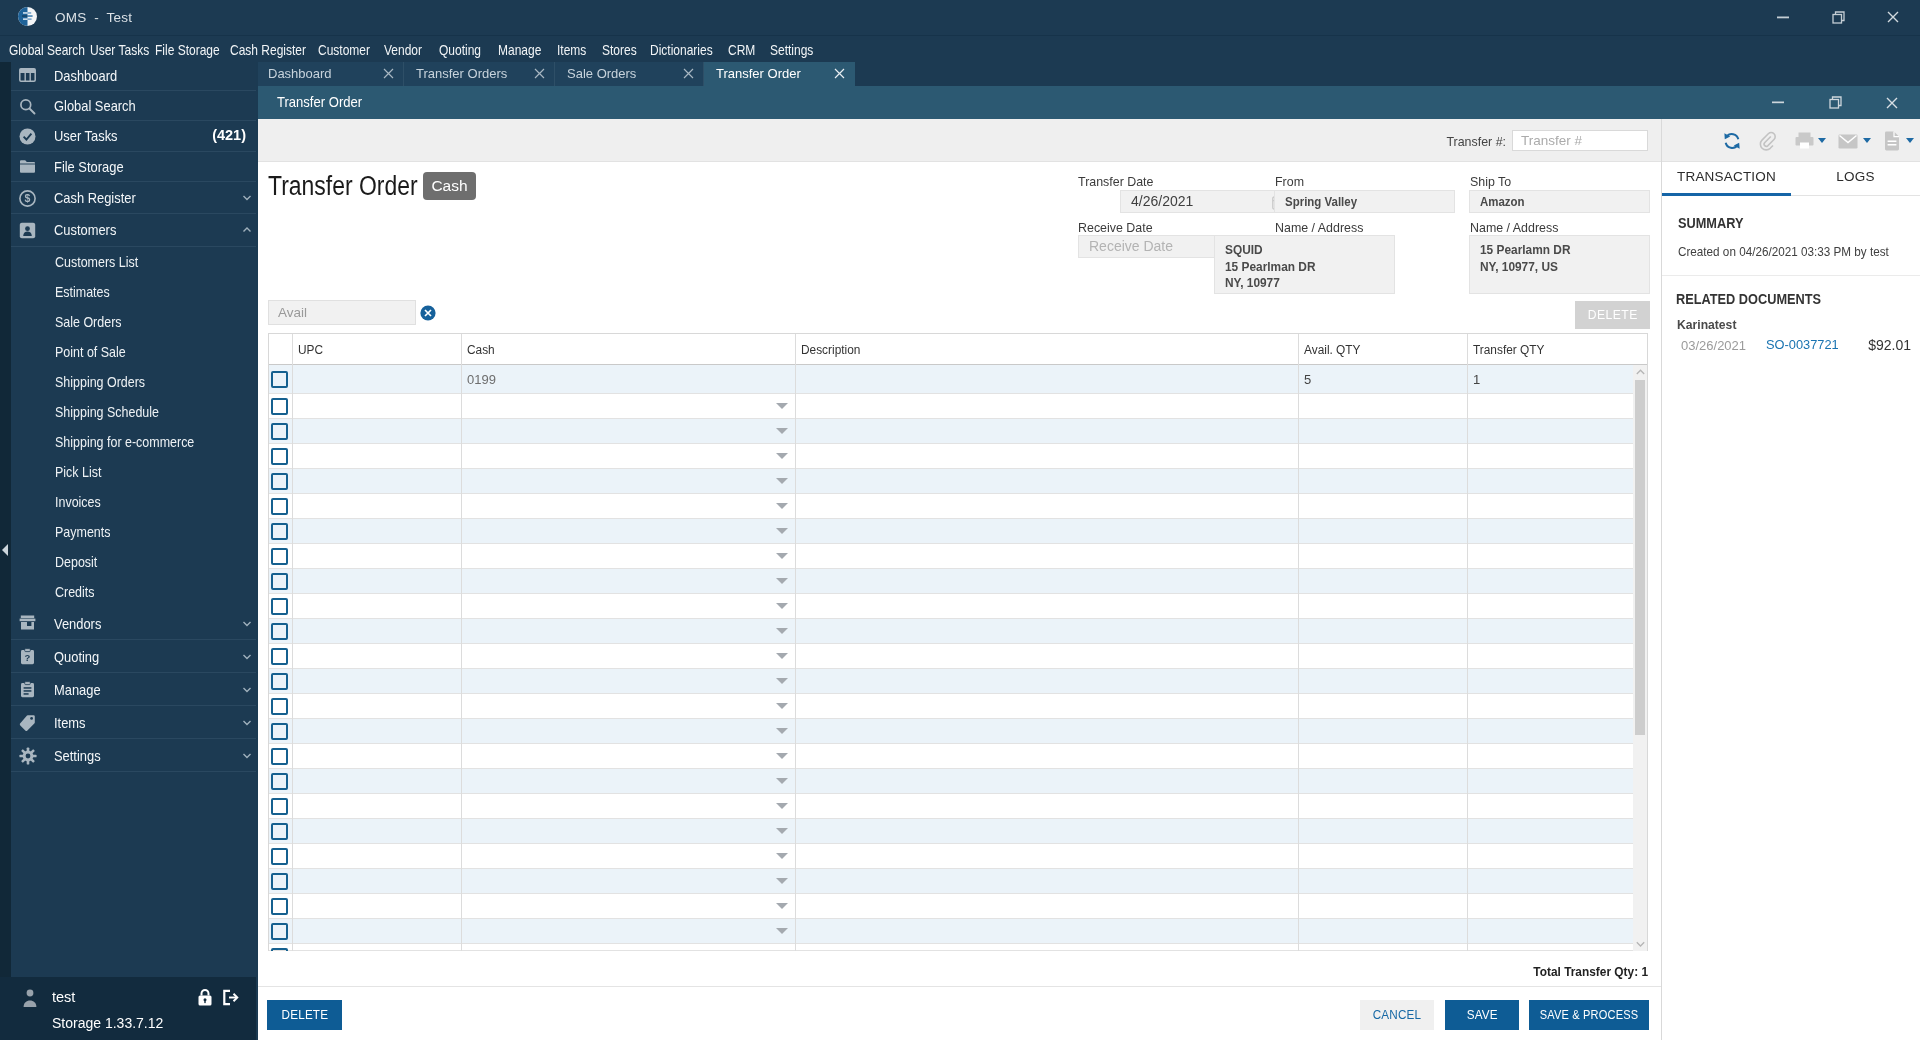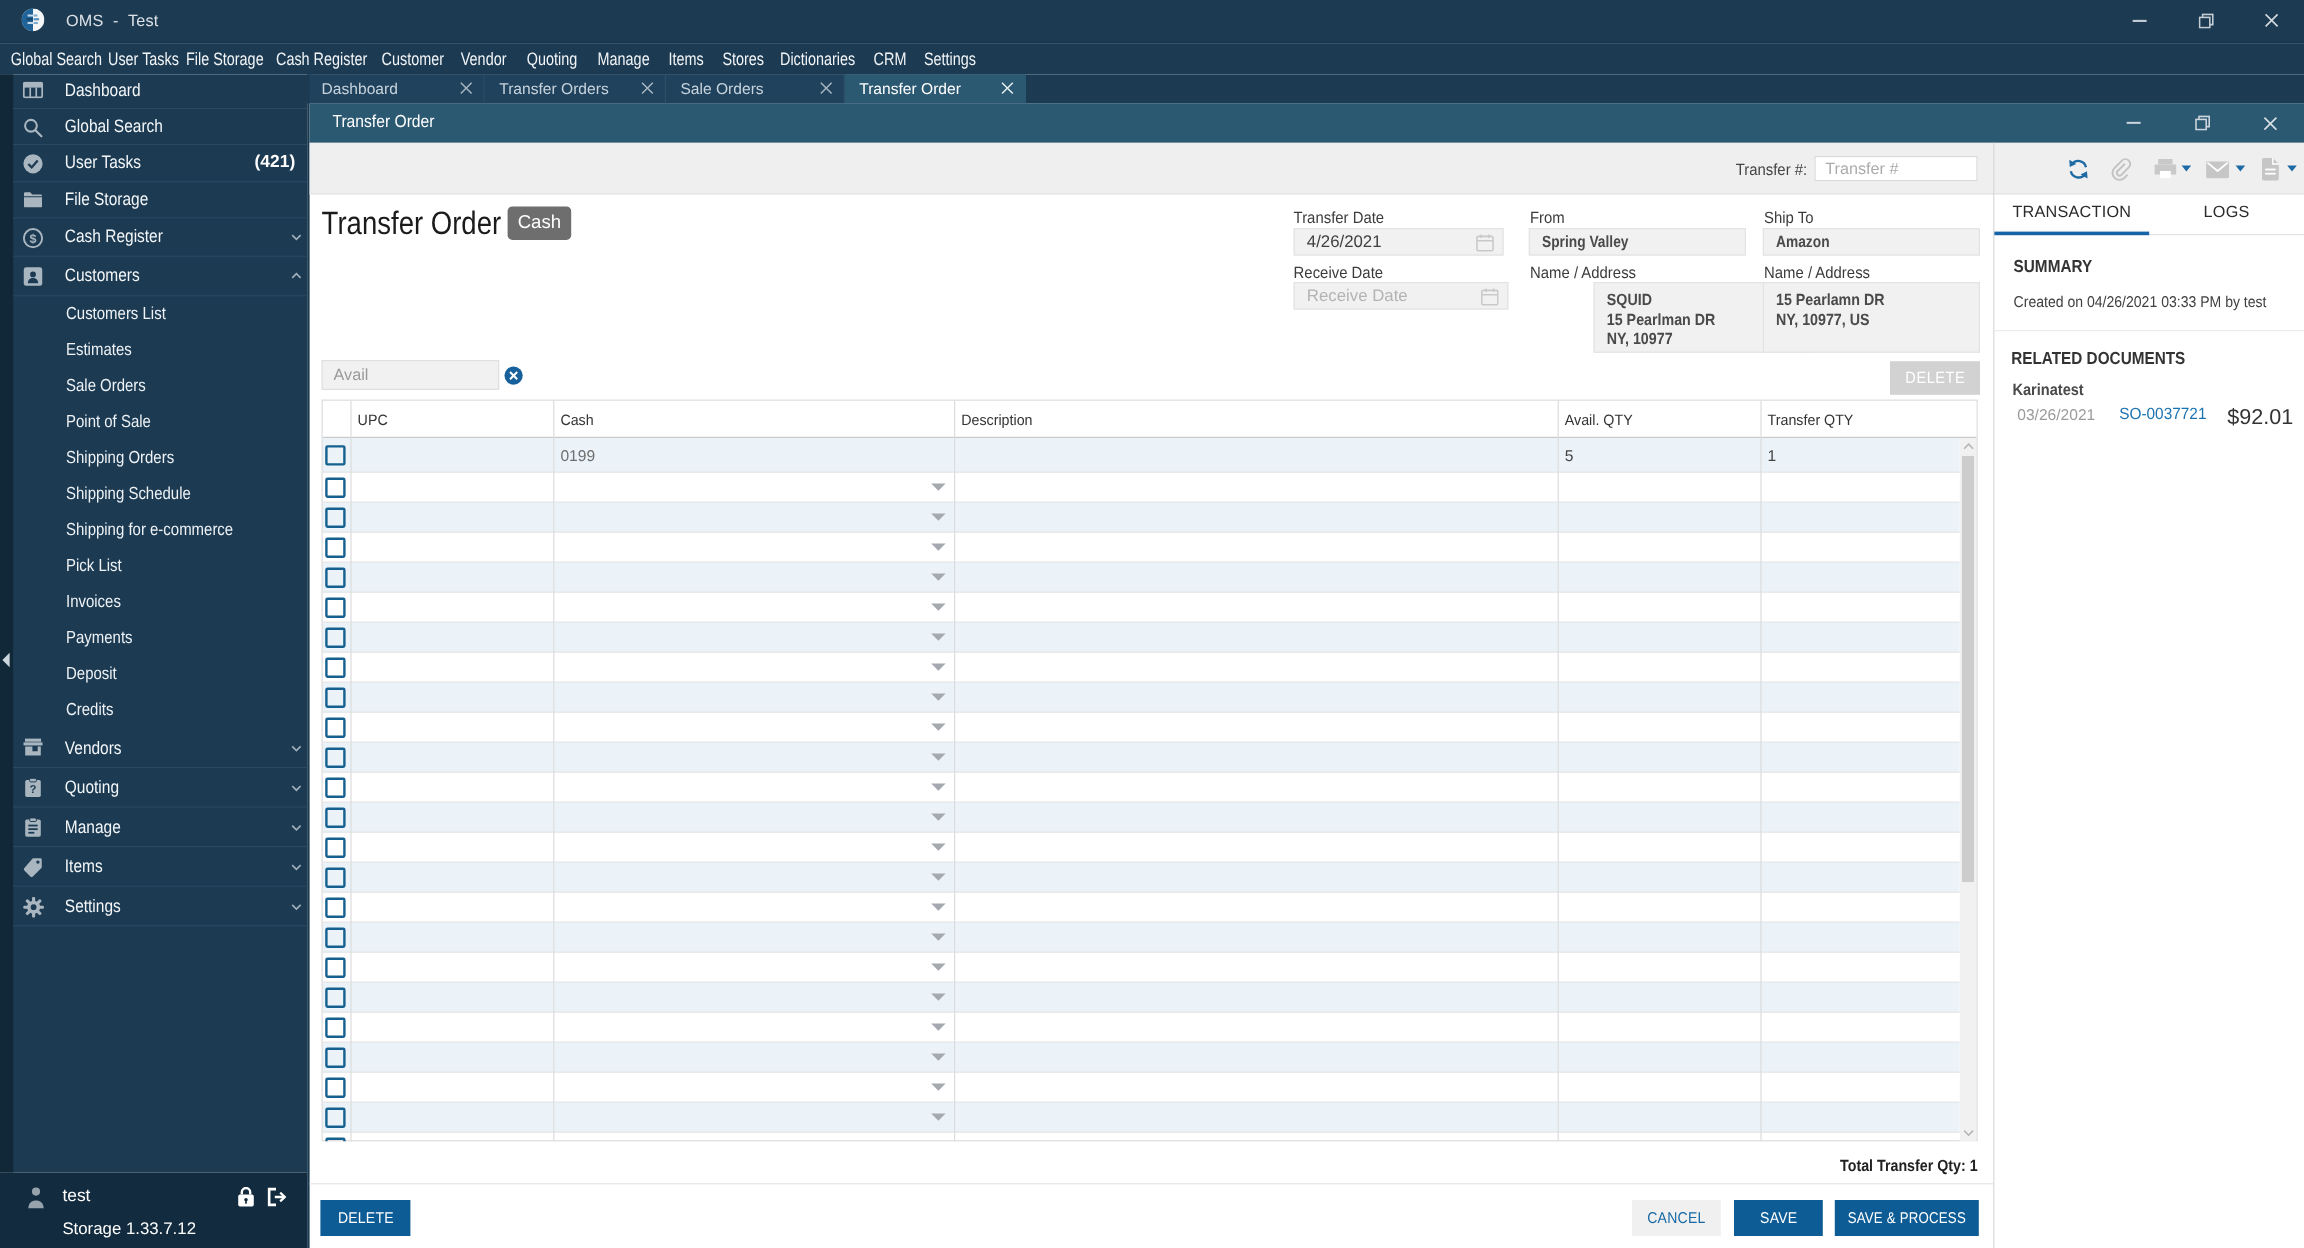--- a/index.html
+++ b/index.html
@@ -284,33 +284,33 @@
     <path d="M10 0.6 V5.6 H15" fill="none" stroke="#fff" stroke-width="1.2"></path>
     <rect x="3.6" y="9.5" width="8.8" height="1.5" fill="#fff"></rect>
     <rect x="3.6" y="13" width="8.8" height="1.5" fill="#fff"></rect>
   </svg>
 <div class="a" style="left:1906px;top:138px;width:0;height:0;border-left:4px solid transparent;border-right:4px solid transparent;border-top:5px solid #1e6aa4"></div>
 
 <div class="a" style="left:268px;top:171px;font-size:27px;color:#1b1b1b;transform:scaleX(0.85);transform-origin:0 0;white-space:nowrap">Transfer Order</div>
 <div class="a" style="left:423px;top:172px;width:53px;height:28px;background:#6e6e6e;border-radius:4px;color:#fff;font-size:15.5px;text-align:center;line-height:28px">Cash</div>
 
 <div class="a fldlbl" style="left:1078px;top:174px">Transfer Date</div>
-<div class="a fld" style="left:1078px;top:190px;width:175px;height:23px;line-height:21px;padding-left:10px">4/26/2021<svg style="position:absolute;right:7px;top:4px" width="15" height="15" viewBox="0 0 15 15" fill="none" stroke="#c9c9c9" stroke-width="1.3">
+<div class="a fld" style="left:1120px;top:190px;width:175px;height:23px;line-height:21px;padding-left:10px">4/26/2021<svg style="position:absolute;right:7px;top:4px" width="15" height="15" viewBox="0 0 15 15" fill="none" stroke="#c9c9c9" stroke-width="1.3">
       <rect x="0.8" y="2" width="13.4" height="12" rx="1.2"></rect>
       <path d="M0.8 5.6 H14.2 M4.3 0.5 V3.4 M10.7 0.5 V3.4"></path>
     </svg></div>
 <div class="a fldlbl" style="left:1078px;top:220px">Receive Date</div>
 <div class="a fld" style="left:1078px;top:235px;width:179px;height:23px;line-height:21px;padding-left:10px;color:#b3b3b3">Receive Date<svg style="position:absolute;right:7px;top:4px" width="15" height="15" viewBox="0 0 15 15" fill="none" stroke="#c9c9c9" stroke-width="1.3">
       <rect x="0.8" y="2" width="13.4" height="12" rx="1.2"></rect>
       <path d="M0.8 5.6 H14.2 M4.3 0.5 V3.4 M10.7 0.5 V3.4"></path>
     </svg></div>
 <div class="a fldlbl" style="left:1275px;top:174px">From</div>
 <div class="a fld" style="left:1274px;top:190px;width:181px;height:23px;line-height:21px;padding-left:10px;font-weight:bold;color:#4a4a4a;font-size:13.5px"><span style="display:inline-block;transform:scaleX(0.85);transform-origin:0 50%;white-space:nowrap">Spring Valley</span></div>
 <div class="a fldlbl" style="left:1275px;top:220px">Name / Address</div>
-<div class="a fld" style="left:1328px;top:235px;width:181px;height:59px;padding:6px 10px;font-weight:bold;color:#4a4a4a;font-size:13.5px;line-height:16.5px"><span style="display:inline-block;transform:scaleX(0.88);transform-origin:0 0;white-space:nowrap">SQUID<br>15 Pearlman DR<br>NY, 10977</span></div>
+<div class="a fld" style="left:1214px;top:235px;width:181px;height:59px;padding:6px 10px;font-weight:bold;color:#4a4a4a;font-size:13.5px;line-height:16.5px"><span style="display:inline-block;transform:scaleX(0.88);transform-origin:0 0;white-space:nowrap">SQUID<br>15 Pearlman DR<br>NY, 10977</span></div>
 <div class="a fldlbl" style="left:1470px;top:174px">Ship To</div>
 <div class="a fld" style="left:1469px;top:190px;width:181px;height:23px;line-height:21px;padding-left:10px;font-weight:bold;color:#4a4a4a;font-size:13.5px"><span style="display:inline-block;transform:scaleX(0.85);transform-origin:0 50%;white-space:nowrap">Amazon</span></div>
 <div class="a fldlbl" style="left:1470px;top:220px">Name / Address</div>
 <div class="a fld" style="left:1469px;top:235px;width:181px;height:59px;padding:6px 10px;font-weight:bold;color:#4a4a4a;font-size:13.5px;line-height:16.5px"><span style="display:inline-block;transform:scaleX(0.88);transform-origin:0 0;white-space:nowrap">15 Pearlamn DR<br>NY, 10977, US</span></div>
 
 <div class="a" style="left:268px;top:300px;width:148px;height:25px;background:#f1f1f1;border:1px solid #e0e0e0;font-size:13.5px;color:#9a9a9a;line-height:23px;padding-left:9px">Avail</div>
 <svg class="a" style="left:420px;top:305px" width="16" height="16" viewBox="0 0 16 16">
     <circle cx="8" cy="8" r="7.6" fill="#16619b"></circle>
     <path d="M5 5 L11 11 M11 5 L5 11" stroke="#fff" stroke-width="1.7"></path>
   </svg>
@@ -429,13 +429,13 @@
 <div class="a" style="left:1662px;top:162px;width:129px;text-align:center;font-size:13.5px;color:#2b2b2b;letter-spacing:0.2px"><span style="line-height:30px">TRANSACTION</span></div>
 <div class="a" style="left:1791px;top:162px;width:129px;text-align:center;font-size:13.5px;color:#2b2b2b;letter-spacing:0.2px"><span style="line-height:30px">LOGS</span></div>
 <div class="a" style="left:1662px;top:193px;width:129px;height:3px;background:#1565a7"></div>
 <div class="a" style="left:1678px;top:215px;font-size:14.5px;font-weight:bold;color:#333;transform:scaleX(0.88);transform-origin:0 0;white-space:nowrap">SUMMARY</div>
 <div class="a" style="left:1678px;top:244px;font-size:13px;color:#404040;transform:scaleX(0.9);transform-origin:0 0;white-space:nowrap">Created on 04/26/2021 03:33 PM by test</div>
 <div class="a" style="left:1662px;top:275px;width:258px;height:1px;background:#ebebeb"></div>
 <div class="a" style="left:1676px;top:291px;font-size:14.5px;font-weight:bold;color:#333;transform:scaleX(0.88);transform-origin:0 0;white-space:nowrap">RELATED DOCUMENTS</div>
 <div class="a" style="left:1677px;top:317px;font-size:13.5px;font-weight:bold;color:#4a4a4a;transform:scaleX(0.9);transform-origin:0 0">Karinatest</div>
 <div class="a" style="left:1681px;top:338px;font-size:13px;color:#9b9b9b">03/26/2021</div>
 <div class="a" style="left:1766px;top:337px;font-size:13.5px;color:#1973b1;transform:scaleX(0.95);transform-origin:0 0">SO-0037721</div>
-<div class="a" style="left:1840px;top:337px;width:71px;text-align:right;font-size:18px;color:#333">$92.01</div>
+<div class="a" style="left:1840px;top:337px;width:71px;text-align:right;font-size:14px;color:#333">$92.01</div>
 
 </body></html>

